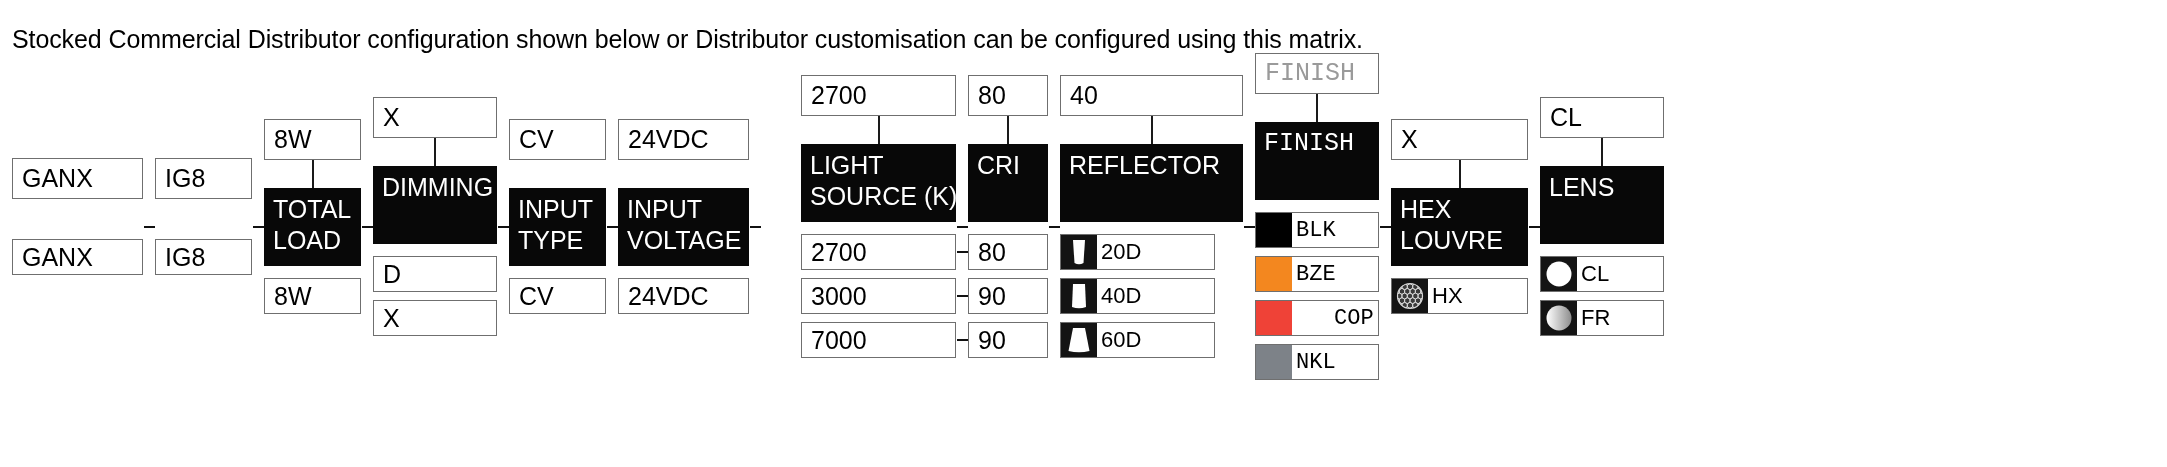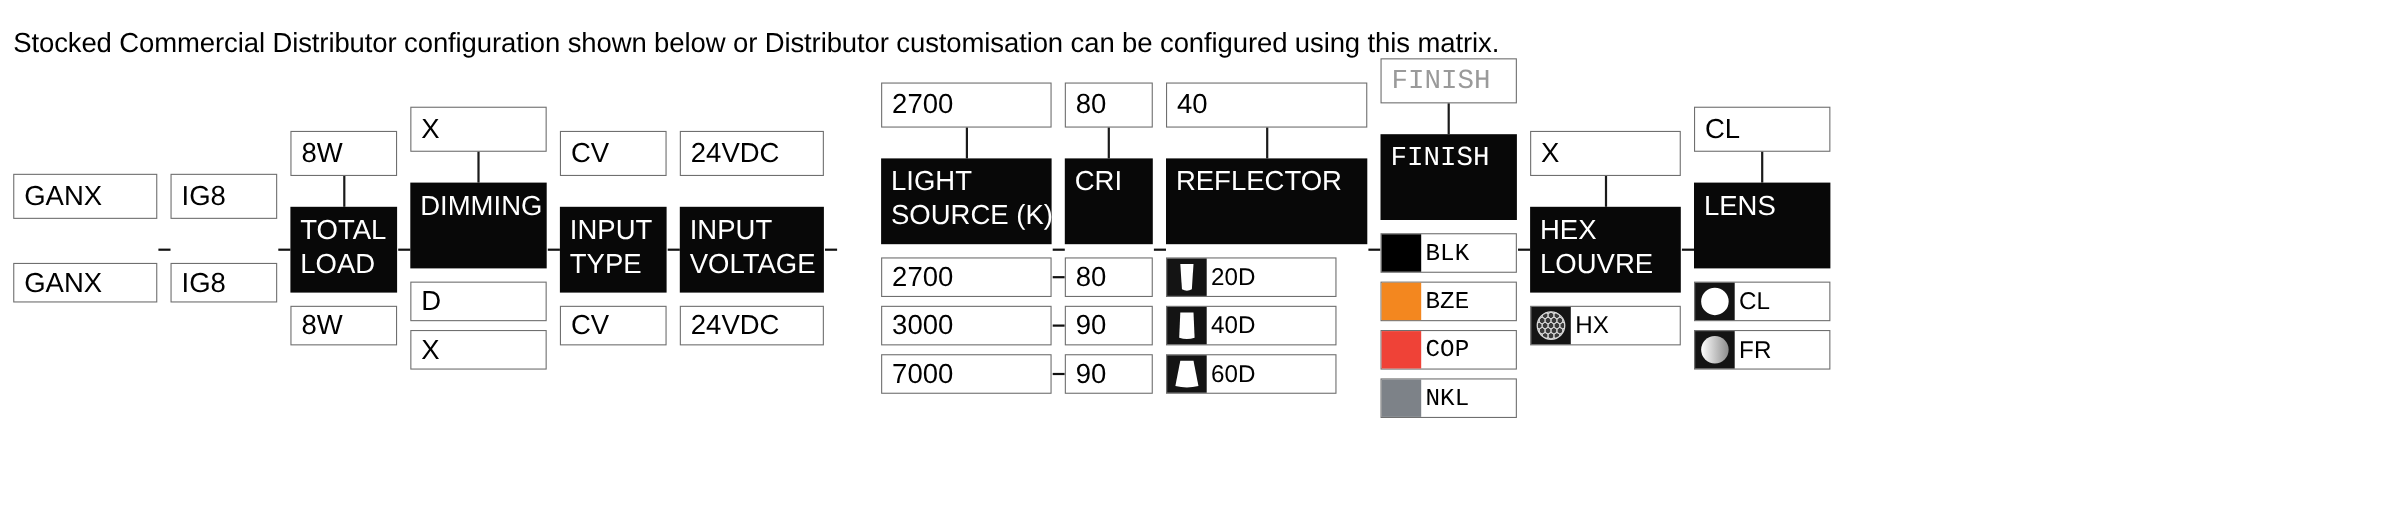--- a/index.html
+++ b/index.html
@@ -274,21 +274,21 @@
               <div class="lbl">BLK</div>
             </div>
           </div>
           <div class="optrow">
             <div class="swatch" style="width: 124px;">
               <div class="chip flat" style="background: rgb(243, 135, 31);"></div>
               <div class="lbl">BZE</div>
             </div>
           </div>
           <div class="optrow">
-            <div class="swatch" style="width: 124px;">
+            <div class="swatch" style="width: 124px; gap: 38px;">
               <div class="chip flat" style="background: rgb(239, 66, 55);"></div>
               <div class="lbl">COP</div>
             </div>
           </div>
           <div class="optrow">
             <div class="swatch" style="width: 124px;">
               <div class="chip flat" style="background: rgb(125, 130, 136);"></div>
               <div class="lbl">NKL</div>
             </div>
           </div>

